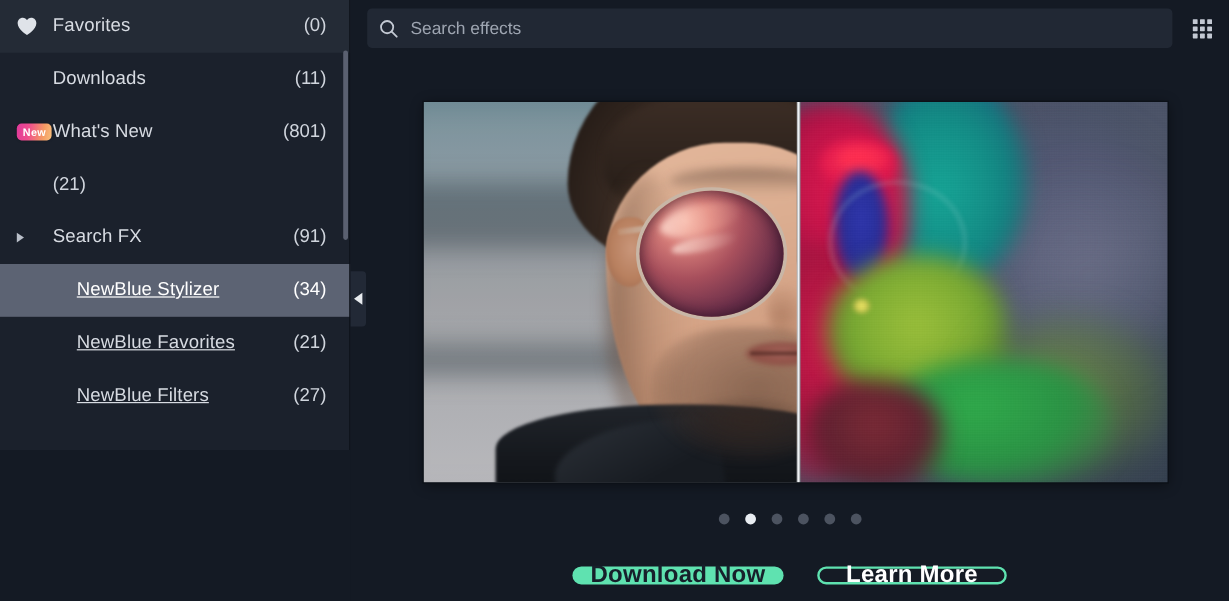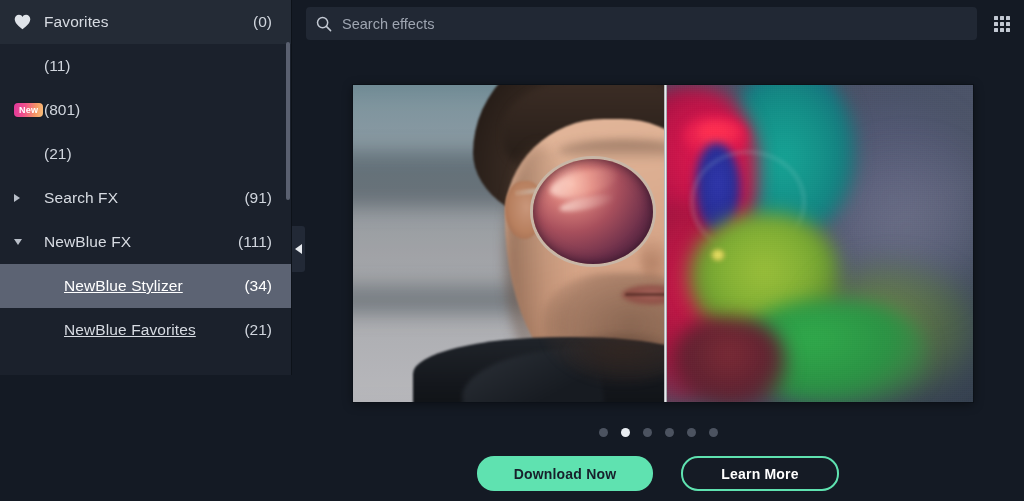--- a/index.html
+++ b/index.html
@@ -582,31 +582,32 @@
   
   .cta-row {
     position: absolute;
     left: 0; right: 0;
     top: 456px;
     display: flex;
     justify-content: center;
     gap: 28px;
   }
   .btn {
-    height: 35px;
+    height: 15px;
     border-radius: 17px;
     display: flex;
     align-items: center;
     justify-content: center;
-    font-size: 14px;
+    font-size: 20px;
     font-weight: bold;
     letter-spacing: .2px;
     cursor: pointer;
     box-sizing: border-box;
     user-select: none;
+    margin-top: 16px;
   }
   .btn-primary {
     width: 176px;
     background: #5fe2b0;
     color: #17202b;
     border: none;
   }
   .btn-outline {
     width: 158px;
     background: #151b25;
@@ -629,64 +630,64 @@
               <path d="M8.5 15.2C8.5 15.2 0.7 10.3 0.7 5.3 0.7 2.6 2.7 0.8 5 0.8c1.6 0 2.9 0.9 3.5 2.1C9.1 1.7 10.4 0.8 12 0.8c2.3 0 4.3 1.8 4.3 4.5 0 5-7.8 9.9-7.8 9.9z" fill="#dfe3e9"></path>
             </svg>
           </span>
         </span>
         <span class="label">Favorites</span>
         <span class="count">(0)</span>
       </div>
 
       <div class="side-row">
         <span class="lead"></span>
+        <span class="label">Downloads</span>
         <span class="count">(11)</span>
       </div>
 
 
       <div class="side-row">
         <span class="lead">
           <span class="badge">New</span>
         </span>
+        <span class="label">What's New</span>
         <span class="count">(801)</span>
       </div>
 
       <div class="side-row">
         <span class="lead"></span>
         <span class="count">(21)</span>
       </div>
 
       <div class="side-row">
         <span class="lead">
             <i class="caret closed"></i>
           </span>
         <span class="label">Search FX</span>
         <span class="count">(91)</span>
       </div>
 
-      <div class="side-row">
-        <span class="lead">
-            <i class="caret open"></i>
-          </span>
-        <span class="label">NewBlue FX</span>
-        <span class="count">(111)</span>
-      </div>
 
       <div class="side-row indent active">
         <span class="lead"></span>
         <span class="label">NewBlue Stylizer</span>
         <span class="count">(34)</span>
       </div>
 
       <div class="side-row indent">
         <span class="lead"></span>
         <span class="label">NewBlue Favorites</span>
         <span class="count">(21)</span>
       </div>
 
+      <div class="side-row indent">
+        <span class="lead"></span>
+        <span class="label">NewBlue Filters</span>
+        <span class="count">(27)</span>
+      </div>
 
 
     </div>
 
     <div class="side-scroll-track">
       <div class="side-scroll-thumb"></div>
     </div>
     <div class="side-divider"></div>
   </div>
 

